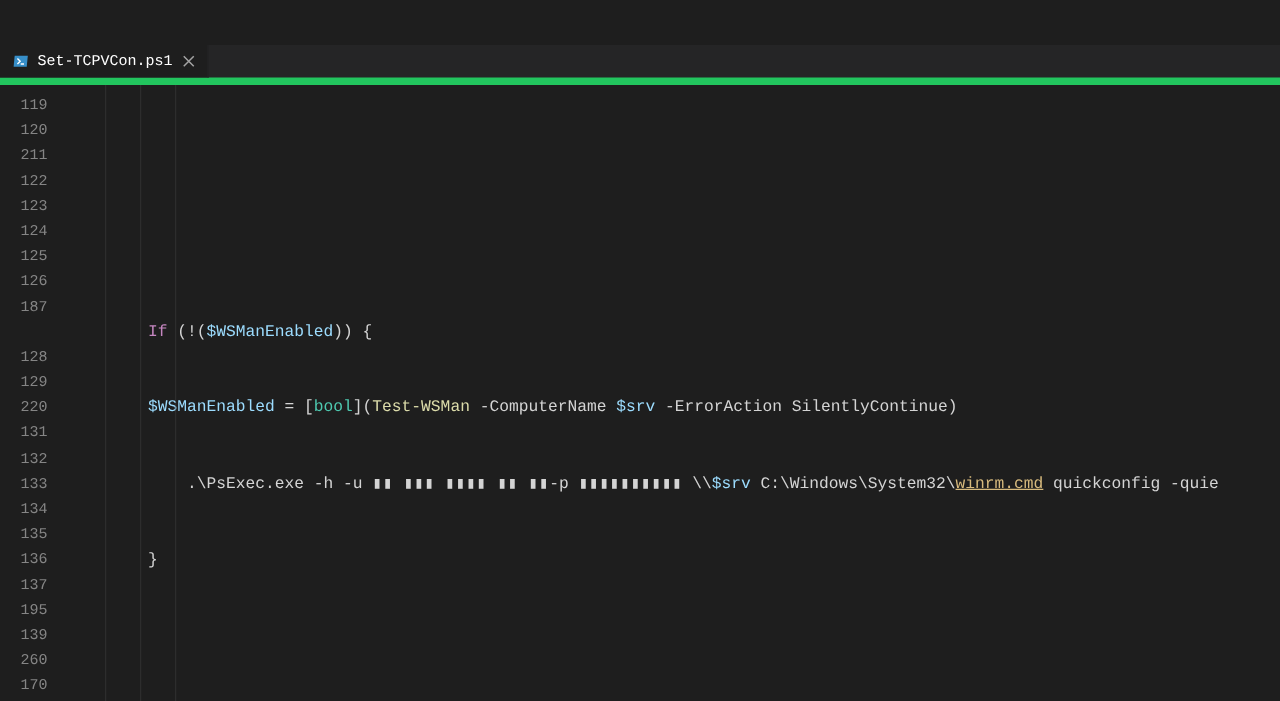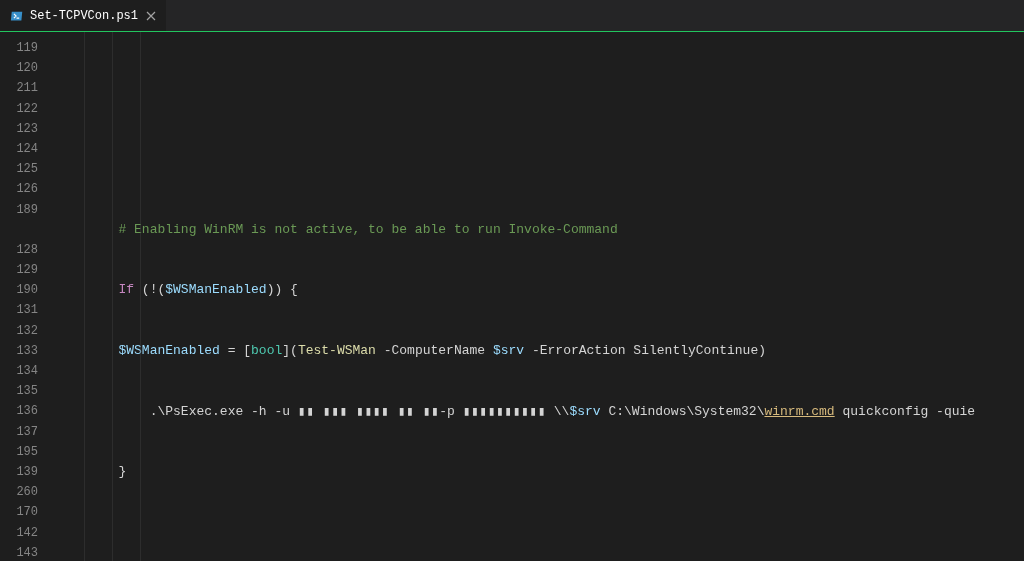--- a/index.html
+++ b/index.html
@@ -10,21 +10,22 @@
     color: #d4d4d4;
     overflow: hidden;
     width: 1024px;
     height: 561px;
   }
   .tabbar {
     background: #252526;
     height: 32px;
     display: flex;
     align-items: stretch;
-    border-bottom: 1px solid #22c55e;
+    border-bottom: 6px solid #22c55e;
+    margin-top: 36px;
   }
   .tab {
     background: #1e1e1e;
     display: flex;
     align-items: center;
     padding: 0 8px 0 10px;
     gap: 6px;
     border-right: 1px solid #252526;
     color: #ffffff;
     font-size: 12px;
@@ -91,46 +92,45 @@
 <div class="editor">
   <div class="gutter" id="gutter">
       <div class="ln">119</div>
       <div class="ln">120</div>
       <div class="ln">211</div>
       <div class="ln">122</div>
       <div class="ln">123</div>
       <div class="ln">124</div>
       <div class="ln">125</div>
       <div class="ln">126</div>
-      <div class="ln">189</div>
+      <div class="ln">187</div>
       <div class="ln annot"></div>
       <div class="ln">128</div>
       <div class="ln">129</div>
-      <div class="ln">190</div>
+      <div class="ln">220</div>
       <div class="ln">131</div>
       <div class="ln">132</div>
       <div class="ln">133</div>
       <div class="ln">134</div>
       <div class="ln">135</div>
       <div class="ln">136</div>
       <div class="ln">137</div>
       <div class="ln">195</div>
       <div class="ln">139</div>
       <div class="ln">260</div>
       <div class="ln">170</div>
       <div class="ln">142</div>
       <div class="ln">143</div>
     </div>
   <div class="code">
     <div class="guide g1"></div>
     <div class="guide g2"></div>
     <div class="guide g3"></div>
 
     <div class="codeline"></div>
-    <div class="codeline">        <span class="c-comment"># Enabling WinRM is not active, to be able to run Invoke-Command</span></div>
     <div class="codeline">        <span class="c-keyword">If</span><span class="c-white"> (!(</span><span class="c-var">$WSManEnabled</span><span class="c-white">)) {</span></div>
     <div class="codeline">        <span class="c-var">$WSManEnabled</span><span class="c-white"> = [</span><span class="c-type">bool</span><span class="c-white">](</span><span class="c-cmdlet">Test-WSMan</span><span class="c-white"> -ComputerName </span><span class="c-var">$srv</span><span class="c-white"> -ErrorAction SilentlyContinue)</span></div>
     <div class="codeline">            <span class="c-white">.\PsExec.exe -h -u </span><span class="c-white redact">▮▮ ▮▮▮ ▮▮▮▮ ▮▮ ▮▮</span><span class="c-white">-p </span><span class="c-white redact">▮▮▮▮▮▮▮▮▮▮</span><span class="c-white"> \\</span><span class="c-var">$srv</span><span class="c-white"> C:\Windows\System32\</span><span class="c-escape">winrm.cmd</span><span class="c-white"> quickconfig -quie</span></div>
     <div class="codeline">        <span class="c-white">}</span></div>
     <div class="codeline"></div>
     
     
     
     
     

